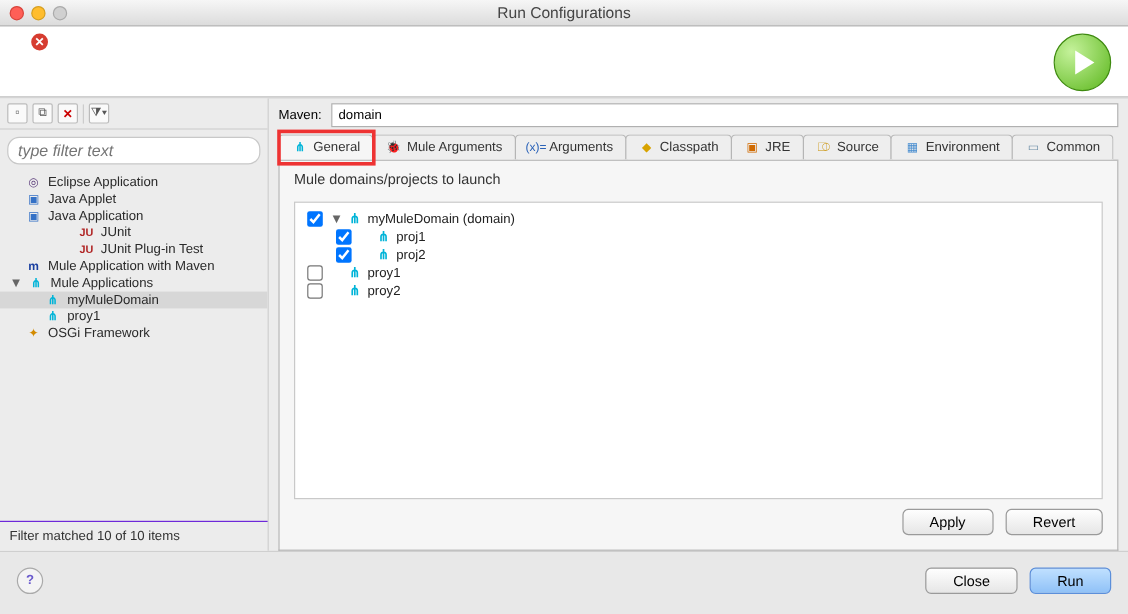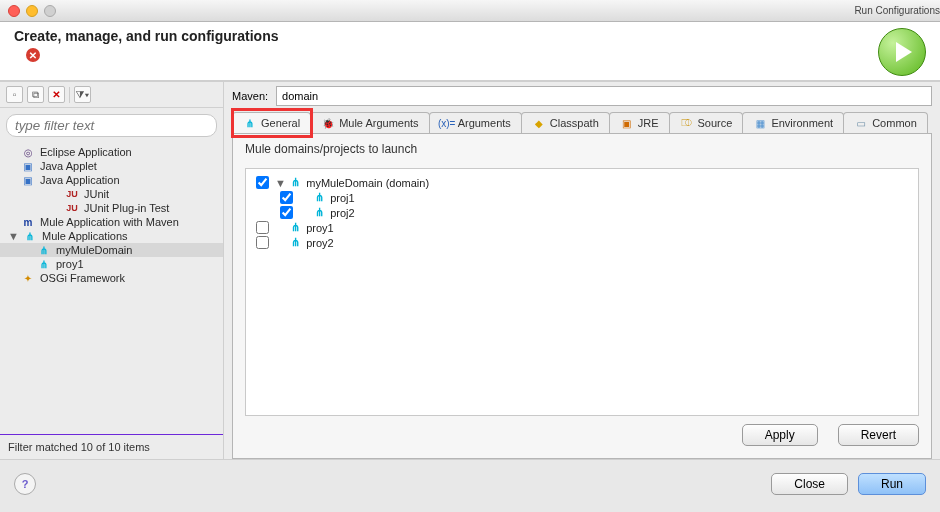--- a/index.html
+++ b/index.html
@@ -18,21 +18,21 @@
     display: flex;
     align-items: center;
     padding: 0 8px;
     position: relative;
   }
   .traffic { display:flex; gap:6px; align-items:center; }
   .tlight { width:12px; height:12px; border-radius:50%; }
   .tl-red { background:#ff5f57; border:1px solid #d8433b; }
   .tl-yellow { background:#ffbd2e; border:1px solid #d69f20; }
   .tl-grey { background:#d0d0d0; border:1px solid #aaa; }
-  .window-title { position:absolute; left:0; right:0; text-align:right; font-size:10px; color:#444; }
+  .window-title { position:absolute; left:0; right:0; text-align:center; font-size:13px; color:#444; }
   .header {
     padding: 6px 14px 4px;
     background:#fff;
     border-bottom:1px solid #cfcfcf;
     display:flex; justify-content:space-between; align-items:flex-start;
   }
   .header-left h1 { font-size:14px; font-weight:bold; color:#222; margin-bottom:4px; }
   .errline { display:flex; align-items:center; gap:6px; color:#555; font-size:11px; padding-left:12px;}
   .erricon { width:14px; height:14px; border-radius:50%; background:#d63c30; color:#fff; display:inline-flex; align-items:center; justify-content:center; font-size:10px; font-weight:bold; }
   .runbtn-big { width:48px; height:48px; border-radius:50%; background:radial-gradient(circle at 30% 30%, #c5f29b, #5bb61c); border:1px solid #3e8a0f; display:flex; align-items:center; justify-content:center; }
@@ -72,21 +72,21 @@
   .tab-hl { position:absolute; border:3px solid #e33; pointer-events:none; }
 
   .tabpanel { background:#f6f6f6; border:1px solid #b5b5b5; border-top:none; padding:8px 12px; flex:1; display:flex; flex-direction:column;}
   .panel-label { font-size:12px; color:#333; margin-bottom:12px;}
   .launchbox { flex:1; border:1px solid #c9c9c9; background:#fff; padding:6px 4px; overflow:auto;}
   .lrow { display:flex; align-items:center; gap:6px; padding:1px 4px; font-size:11px; color:#222;}
   .lrow input[type=checkbox]{ margin-left:2px; }
   .lrow.indent1 { padding-left:28px; }
   .lrow .mule-bunny { color:#00b4d8; font-weight:bold; }
 
-  .action-row { display:flex; justify-content:flex-end; gap:20px; padding:8px 0 4px; }
+  .action-row { display:flex; justify-content:flex-end; gap:10px; padding:8px 0 4px; }
   .btn { border:1px solid #9a9a9a; border-radius:5px; background:linear-gradient(#fefefe,#e6e6e6); padding:3px 22px; font-size:12px; }
   .btn.primary { background:linear-gradient(#bfe0ff,#8fc1f7); border-color:#5c8fda; }
 
   .footer { height:48px; border-top:1px solid #cfcfcf; display:flex; align-items:center; justify-content:space-between; padding:0 14px; background:#e8e8e8;}
   .help { width:22px; height:22px; border-radius:50%; border:1px solid #aaa; display:flex; align-items:center; justify-content:center; color:#6a5acd; font-weight:bold; background:#f4f4f4;}
   .footer-right { display:flex; gap:10px;margin-left:34px; }
 </style>
 </head>
 <body>
 
@@ -94,21 +94,20 @@
   <div class="traffic">
     <div class="tlight tl-red"></div>
     <div class="tlight tl-yellow"></div>
     <div class="tlight tl-grey"></div>
   </div>
   <div class="window-title">Run Configurations</div>
 </div>
 
 <div class="header">
   <div class="header-left">
-    <h1>Create, manage, and run configurations</h1>
     <div class="errline">
       <span class="erricon">✕</span>
     </div>
   </div>
   <div class="runbtn-big"></div>
 </div>
 
 <div class="body">
 
   <div class="left">

